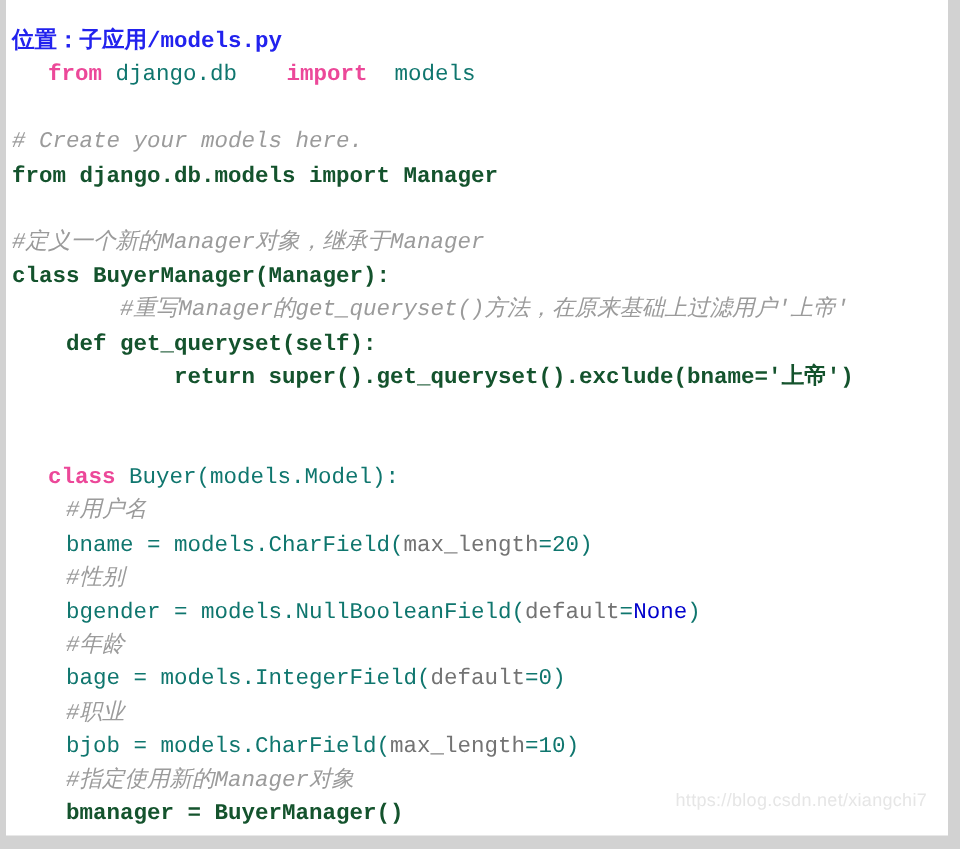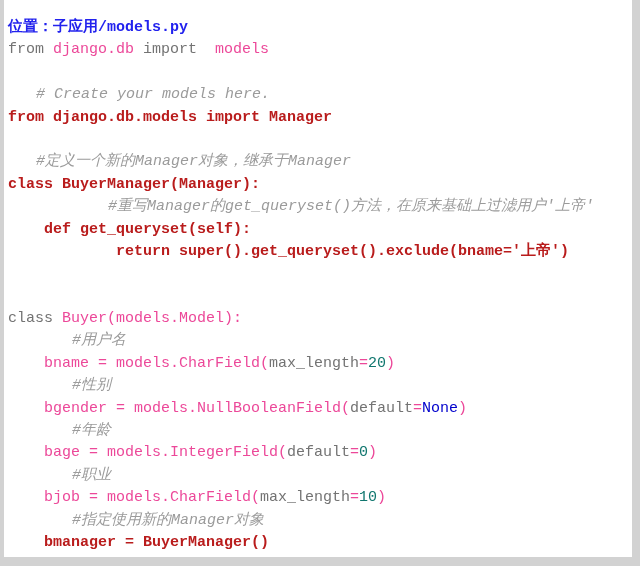--- a/index.html
+++ b/index.html
@@ -40,24 +40,24 @@
   }
 
   .ln {
     display: block;
     height: 22.4px;
     white-space: pre;
   }
 
   
   .t-title    { color: #2222ee; font-weight: bold; }
-  .t-kw       { color: #737373; font-weight: normal; }
-  .t-plain    { color: #ec4899; }
-  .t-comment  { color: #9b9b9b; font-style: italic; margin-left: 28px; }
-  .t-red      { color: #b91c1c; font-weight: bold; }
+  .t-kw       { color: #ec4899; font-weight: bold; margin-left: 24px; }
+  .t-plain    { color: #0f766e; }
+  .t-comment  { color: #9b9b9b; font-style: italic; }
+  .t-red      { color: #14532d; font-weight: bold; }
   .t-kwarg    { color: #737373; }
   .t-num      { color: #0f766e; }
   .t-numb     { color: #0000cc; font-weight: normal; }
 
   #watermark {
     position: absolute;
     right: 14px;
     bottom: 17px;
     font-family: "Liberation Sans", sans-serif;
     font-size: 12px;
@@ -66,14 +66,15 @@
     white-space: pre;
   }
 </style>
 </head>
 <body>
 
 <div id="code-panel">
 
   <pre id="code-lines"><span class="ln"><span class="t-title">位置：子应用/models.py</span></span><span class="ln"><span class="t-kw">from</span><span class="t-plain"> django.db </span><span class="t-kw">import</span><span class="t-plain">  models</span></span><span class="ln"><span class="t-plain"> </span></span><span class="ln"><span class="t-comment"># Create your models here.</span></span><span class="ln"><span class="t-red">from django.db.models import Manager</span></span><span class="ln"><span class="t-plain"> </span></span><span class="ln"><span class="t-comment">#定义一个新的Manager对象，继承于Manager</span></span><span class="ln"><span class="t-red">class BuyerManager(Manager):</span></span><span class="ln"><span class="t-comment">        #重写Manager的get_queryset()方法，在原来基础上过滤用户'上帝'</span></span><span class="ln"><span class="t-red">    def get_queryset(self):</span></span><span class="ln"><span class="t-red">            return super().get_queryset().exclude(bname='上帝')</span></span><span class="ln"><span class="t-plain"> </span></span><span class="ln"><span class="t-plain"> </span></span><span class="ln"><span class="t-kw">class</span><span class="t-plain"> Buyer(models.Model):</span></span><span class="ln"><span class="t-comment">    #用户名</span></span><span class="ln"><span class="t-plain">    bname = models.CharField(</span><span class="t-kwarg">max_length</span><span class="t-plain">=</span><span class="t-num">20</span><span class="t-plain">)</span></span><span class="ln"><span class="t-comment">    #性别</span></span><span class="ln"><span class="t-plain">    bgender = models.NullBooleanField(</span><span class="t-kwarg">default</span><span class="t-plain">=</span><span class="t-numb">None</span><span class="t-plain">)</span></span><span class="ln"><span class="t-comment">    #年龄</span></span><span class="ln"><span class="t-plain">    bage = models.IntegerField(</span><span class="t-kwarg">default</span><span class="t-plain">=</span><span class="t-num">0</span><span class="t-plain">)</span></span><span class="ln"><span class="t-comment">    #职业</span></span><span class="ln"><span class="t-plain">    bjob = models.CharField(</span><span class="t-kwarg">max_length</span><span class="t-plain">=</span><span class="t-num">10</span><span class="t-plain">)</span></span><span class="ln"><span class="t-comment">    #指定使用新的Manager对象</span></span><span class="ln"><span class="t-red">    bmanager = BuyerManager()</span></span><span class="ln"><span class="t-plain"> </span></span></pre>
 
+  <div id="watermark">https://blog.csdn.net/xiangchi7</div>
 
 </div>
 
 </body></html>

